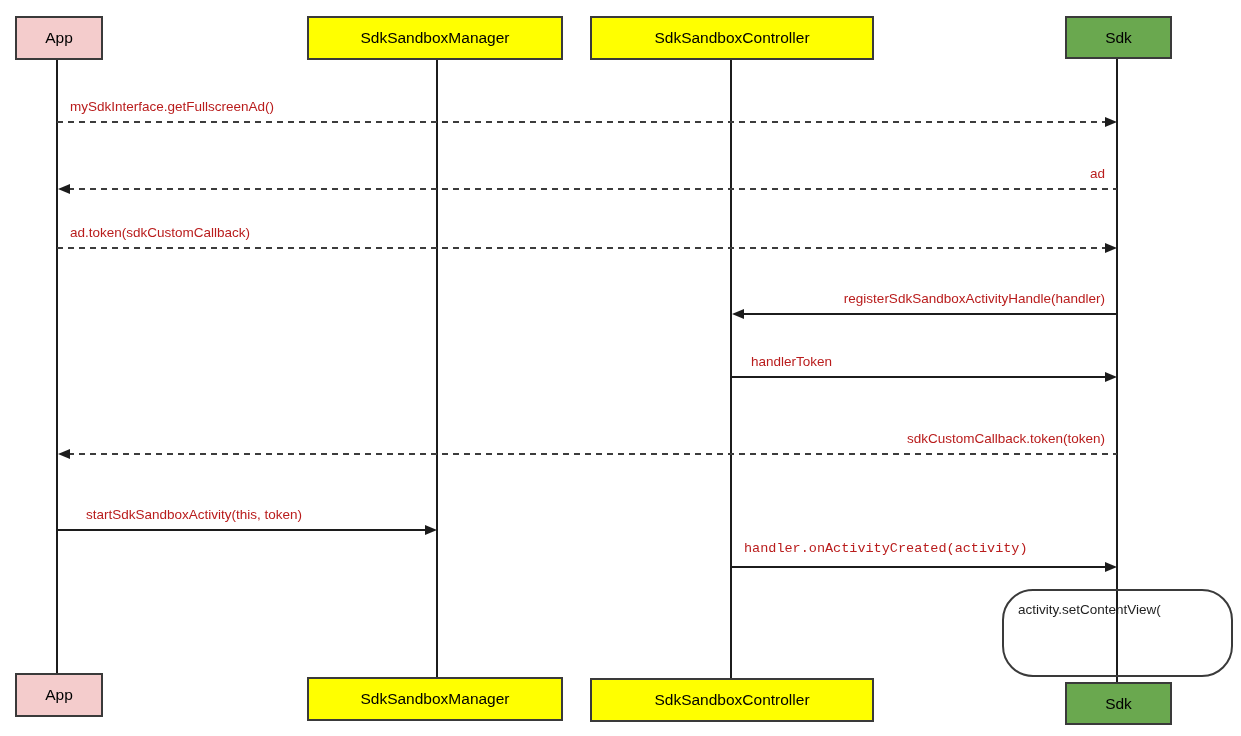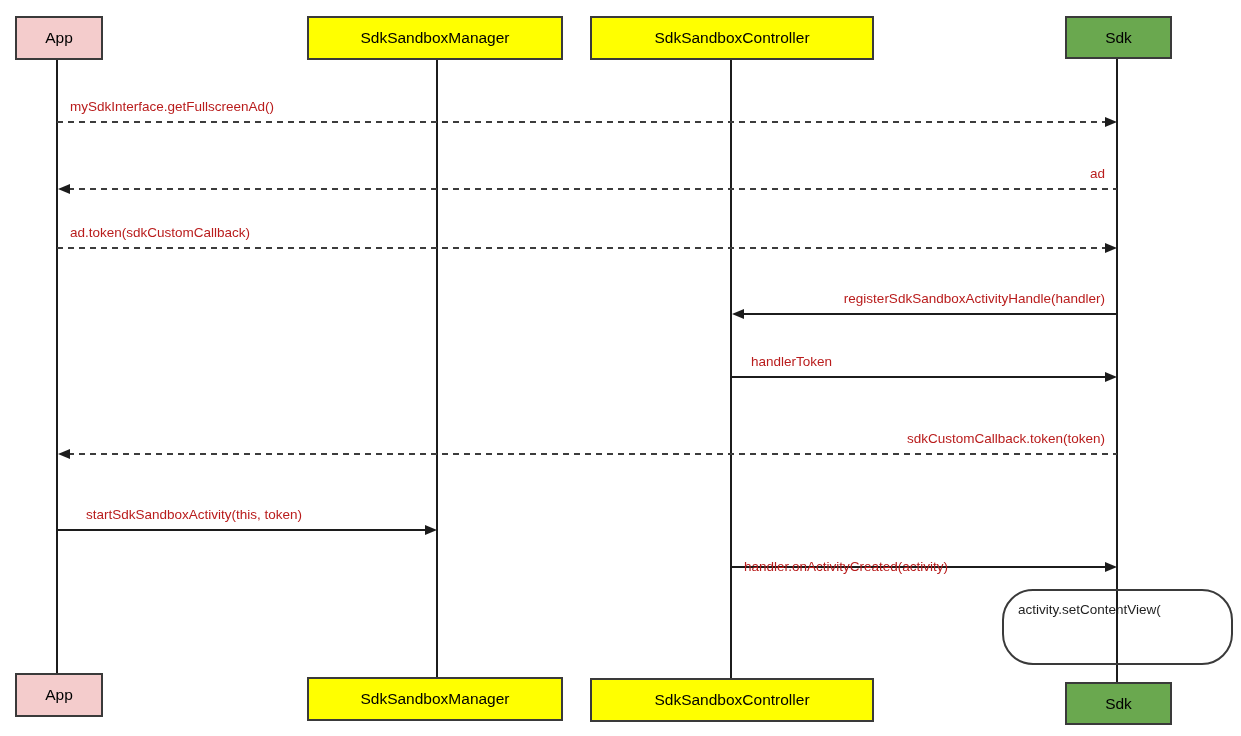--- a/index.html
+++ b/index.html
@@ -120,17 +120,17 @@
     <div class="arrowhead right" style="top: 372px; left: 1105px;"></div>
     <div class="msg-label" style="bottom: 367px; left: 740px; padding-left: 11px;">handlerToken</div>
     <div class="msg-line dashed" style="top: 453px; left: 68px; width: 1049px;"></div>
     <div class="arrowhead left" style="top: 449px; left: 58px;"></div>
     <div class="msg-label" style="bottom: 290px; right: 136px; text-align: right;">sdkCustomCallback.token(token)</div>
     <div class="msg-line solid" style="top: 529px; left: 57px; width: 369px;"></div>
     <div class="arrowhead right" style="top: 525px; left: 425px;"></div>
     <div class="msg-label" style="bottom: 214px; left: 70px; margin-left: 16px;">startSdkSandboxActivity(this, token)</div>
     <div class="msg-line solid" style="top: 566px; left: 731px; width: 375px;"></div>
     <div class="arrowhead right" style="top: 562px; left: 1105px;"></div>
-    <div class="msg-label" style="bottom: 162px; left: 744px;">handler.onActivityCreated(activity)</div>
-    <div class="note" style="left: 1002px; top: 589px; width: 231px; height: 76px; border-radius: 31px;">
+    <div class="msg-label" style="bottom: 180px; left: 744px; font-family: Liberation Mono, monospace;">handler.onActivityCreated(activity)</div>
+    <div class="note" style="left: 1002px; top: 589px; width: 231px; height: 88px; border-radius: 31px;">
       <div>activity.setContentView(</div>
     </div>
   </div>
 
 </body></html>

